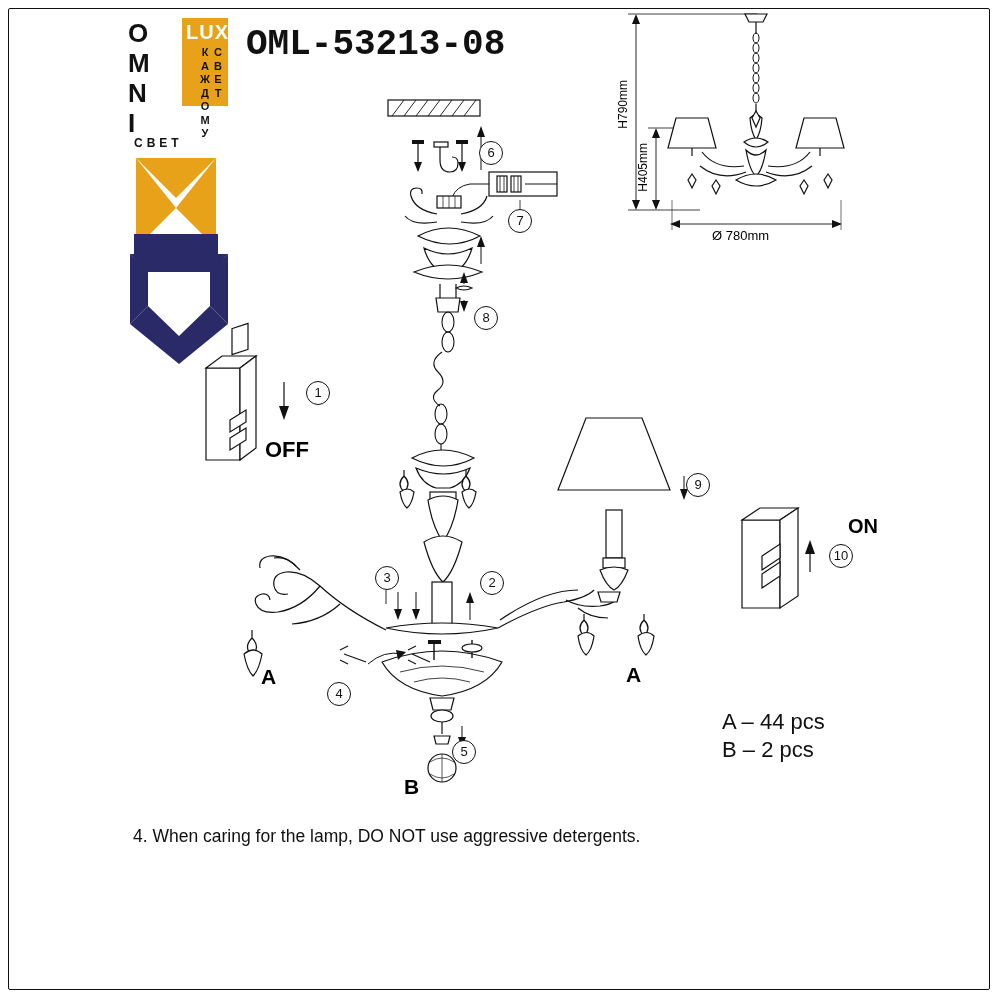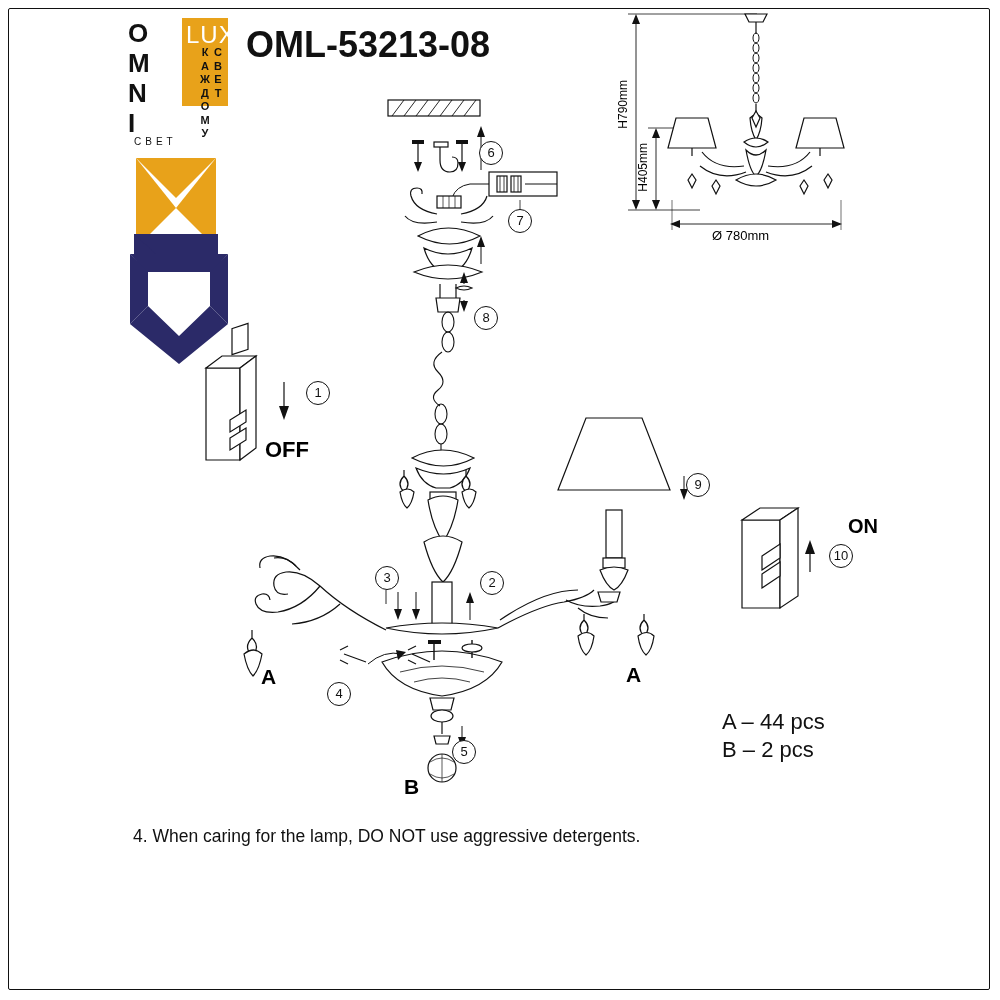--- a/index.html
+++ b/index.html
@@ -46,54 +46,55 @@
   .logo-omni span { display: block; }
   .logo-lux {
     position: absolute;
     left: 54px; top: 0;
     width: 46px; height: 88px;
     background: #e8a21a;
   }
   .logo-lux-text {
     position: absolute;
     left: 58px; top: 3px;
-    font-size: 24px;
-    font-weight: normal;
+    font-size: 20px;
+    font-weight: bold;
     color: #fff;
     letter-spacing: 1px;
   }
   .logo-vert {
     position: absolute;
     left: 78px; top: 28px;
     width: 18px;
     font-size: 11px;
     font-weight: bold;
     letter-spacing: 1.5px;
     line-height: 13px;
     color: #111;
     writing-mode: vertical-rl;
     text-orientation: upright;
     height: 120px;
   }
   .logo-svet {
     position: absolute;
     left: 6px; top: 118px;
-    font-size: 10px;
-    font-weight: normal;
+    font-size: 12px;
+    font-weight: bold;
     letter-spacing: 4px;
     color: #111;
   }
   
   .title {
     position: absolute;
     left: 246px; top: 24px;
     font-size: 36px;
     font-weight: bold;
     letter-spacing: 0px;
     color: #111;
+    font-family: Liberation Mono, monospace;
   }
   
   .layer {
     position: absolute;
     left: 0; top: 0;
     width: 1000px; height: 1000px;
   }
   .lbl-off {
     position: absolute;
     left: 265px; top: 437px;

